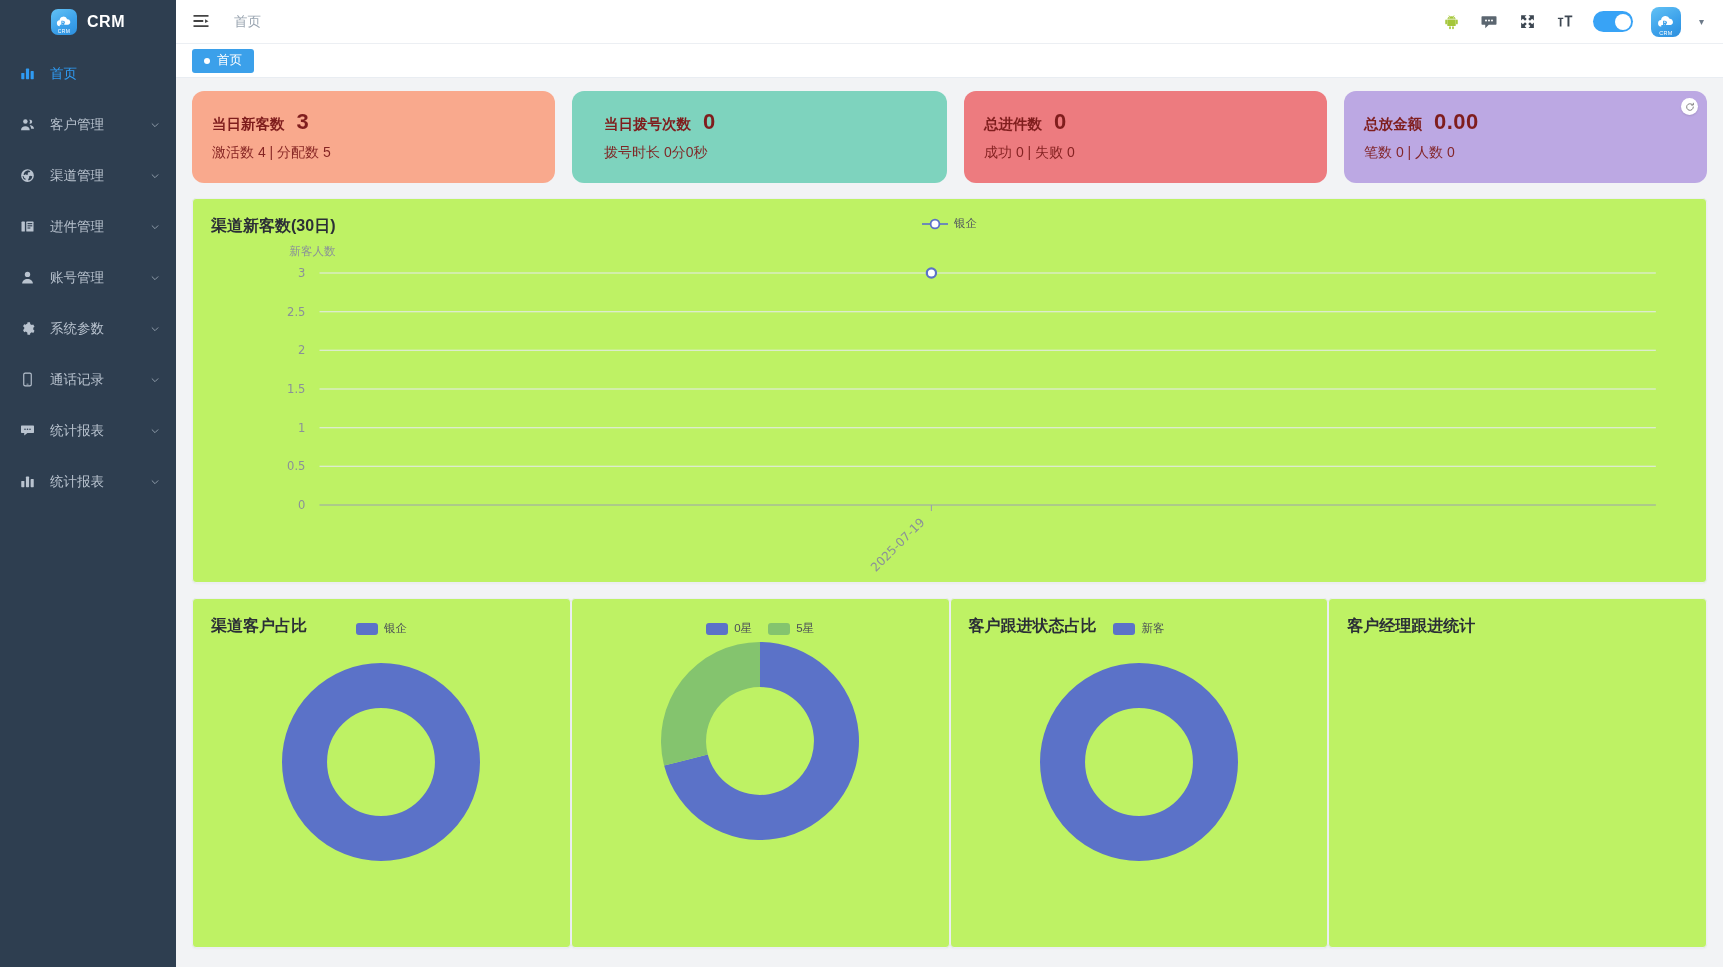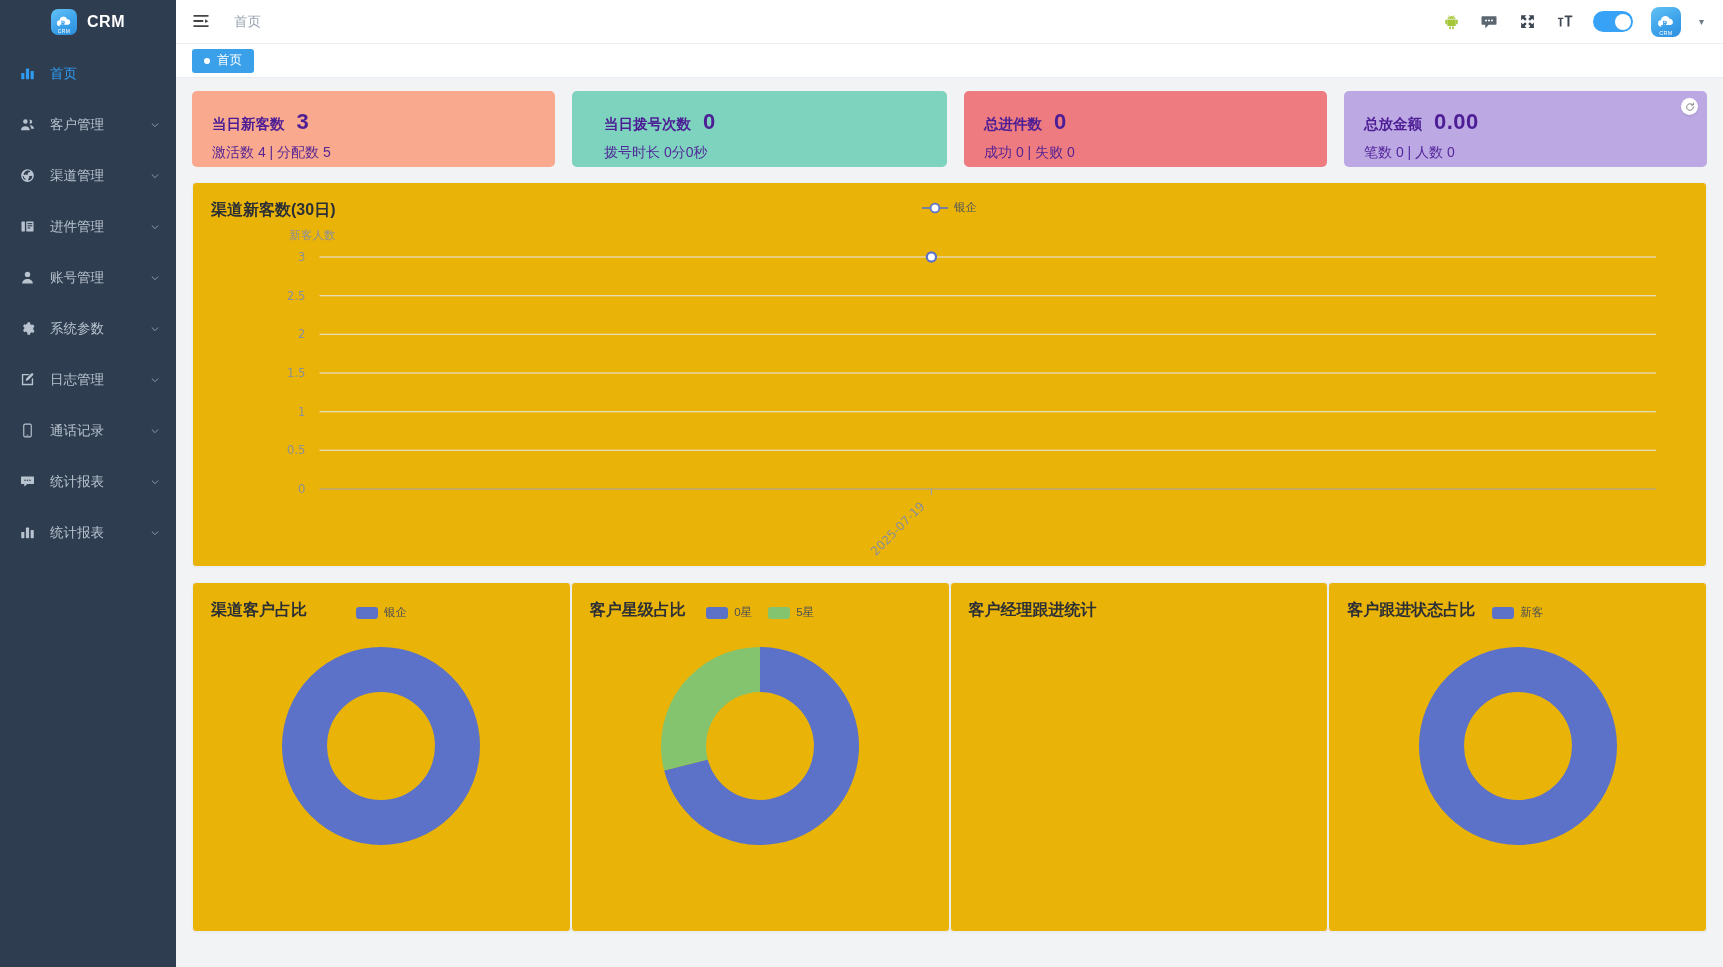--- a/index.html
+++ b/index.html
@@ -105,38 +105,38 @@
 
   
   .content {
     flex: 1; overflow: hidden; padding: 13px 16px 0 16px;
     background: #f2f3f5;
   }
 
   
   .stat-row { display: flex; gap: 17px; }
   .stat-card {
-    flex: 1; height: 76px; border-radius: 5px; color: #4c1d95;
+    flex: 1; height: 92px; border-radius: 12px; color: #7f1d1d;
     padding: 18px 20px 0 20px; position: relative; overflow: hidden;
   }
   .stat-top { display: flex; align-items: baseline; gap: 12px; }
   .stat-title { font-size: 14.5px; font-weight: 700; }
   .stat-value { font-size: 22px; font-weight: 700; letter-spacing: .5px; }
   .stat-sub { margin-top: 9px; font-size: 14px; opacity: .95; }
   .refresh-btn {
     position: absolute; top: 7px; right: 9px;
     width: 17px; height: 17px; border-radius: 50%; background: #fff;
     display: flex; align-items: center; justify-content: center; cursor: pointer;
     box-shadow: 0 1px 2px rgba(0,0,0,.12);
   }
   .refresh-btn svg { width: 10px; height: 10px; display: block; }
 
   
   .panel {
-    background: #eab308; border-radius: 4px; border: 1px solid #ebeef2;
+    background: #bef264; border-radius: 4px; border: 1px solid #ebeef2;
     box-shadow: 0 1px 2px rgba(0,0,0,.03);
   }
   .panel-title {
     font-size: 16px; font-weight: 700; color: #2b2f36;
   }
 
   .line-panel { margin-top: 15px; height: 385px; padding: 17px 18px 0 18px; position: relative; }
 
   .chart-legend-line {
     position: absolute; left: 0; right: 0; top: 17px;
@@ -247,34 +247,20 @@
           </svg>
         </span>
       </div>
       <div class="nav-item">
         <span class="ni-icon">
           <svg viewBox="0 0 24 24">
             <path d="M12 8.3A3.7 3.7 0 1 0 15.7 12 3.7 3.7 0 0 0 12 8.3zm9.2 5.1.1-1.4-.1-1.4 2-1.6-2-3.4-2.4.9a7.8 7.8 0 0 0-2.4-1.4L16 2h-4l-.4 2.5a7.8 7.8 0 0 0-2.4 1.4l-2.4-.9-2 3.4 2 1.6-.1 1.4.1 1.4-2 1.6 2 3.4 2.4-.9a7.8 7.8 0 0 0 2.4 1.4L12 22h4l.4-2.5a7.8 7.8 0 0 0 2.4-1.4l2.4.9 2-3.4z"></path>
           </svg>
         </span>
         <span class="ni-label">系统参数</span>
-        <span class="ni-caret">
-          <svg viewBox="0 0 24 24" fill="none" stroke="currentColor" stroke-width="2.4" stroke-linecap="round" stroke-linejoin="round">
-            <polyline points="5,9 12,16 19,9"></polyline>
-          </svg>
-        </span>
-      </div>
-      <div class="nav-item">
-        <span class="ni-icon">
-          <svg viewBox="0 0 24 24">
-            <path d="M3 3h12.4l-2.2 2.2H5.2v13.6h13.6v-7.5L21 9.1V21H3z"></path>
-            <path d="M20.8 2.3a2.1 2.1 0 0 1 0 3l-8 8-3.8 1 1-3.8 8-8a2.1 2.1 0 0 1 2.8-.2z"></path>
-          </svg>
-        </span>
-        <span class="ni-label">日志管理</span>
         <span class="ni-caret">
           <svg viewBox="0 0 24 24" fill="none" stroke="currentColor" stroke-width="2.4" stroke-linecap="round" stroke-linejoin="round">
             <polyline points="5,9 12,16 19,9"></polyline>
           </svg>
         </span>
       </div>
       <div class="nav-item">
         <span class="ni-icon">
           <svg viewBox="0 0 24 24">
             <rect x="6" y="1.8" width="12" height="20.4" rx="2.2" fill="none" stroke="currentColor" stroke-width="1.8"></rect>
@@ -454,47 +440,46 @@
             <span class="dl-item">
               <span class="dl-swatch" style="background:#5b72c8"></span>
               <span>银企</span>
             </span>
           </div>
           <svg class="donut-svg" width="206" height="206" viewBox="0 0 206 206">
             <circle cx="103" cy="103" r="76.4775" fill="none" stroke="#5b72c8" stroke-width="45.044999999999995"></circle>
           </svg>
         </section>
         <section class="panel donut-panel">
-          <div class="panel-title">客户星级占比</div>
           <div class="donut-legend">
             <span class="dl-item">
               <span class="dl-swatch" style="background:#5b72c8"></span>
               <span>0星</span>
             </span>
             <span class="dl-item">
               <span class="dl-swatch" style="background:#84c46e"></span>
               <span>5星</span>
             </span>
           </div>
           <svg class="donut-svg" width="206" height="206" viewBox="0 0 206 206">
             <path d="M103 4 A99 99 0 1 1 7.110267048265541 127.62029882932066 L50.74009554130471 116.41806286197976 A53.955000000000005 53.955000000000005 0 1 0 103 49.044999999999995 Z" fill="#5b72c8"></path>
             <path d="M7.110267048265541 127.62029882932066 A99 99 0 0 1 102.99999999999999 4 L102.99999999999999 49.044999999999995 A53.955000000000005 53.955000000000005 0 0 0 50.74009554130471 116.41806286197976 Z" fill="#84c46e"></path>
           </svg>
         </section>
         <section class="panel donut-panel">
-          <div class="panel-title">客户经理跟进统计</div>
-        </section>
-        <section class="panel donut-panel">
           <div class="panel-title">客户跟进状态占比</div>
           <div class="donut-legend">
             <span class="dl-item">
               <span class="dl-swatch" style="background:#5b72c8"></span>
               <span>新客</span>
             </span>
           </div>
           <svg class="donut-svg" width="206" height="206" viewBox="0 0 206 206">
             <circle cx="103" cy="103" r="76.4775" fill="none" stroke="#5b72c8" stroke-width="45.044999999999995"></circle>
           </svg>
         </section>
+        <section class="panel donut-panel">
+          <div class="panel-title">客户经理跟进统计</div>
+        </section>
       </div>
 
   </div>
 </div>
 
 </body></html>

